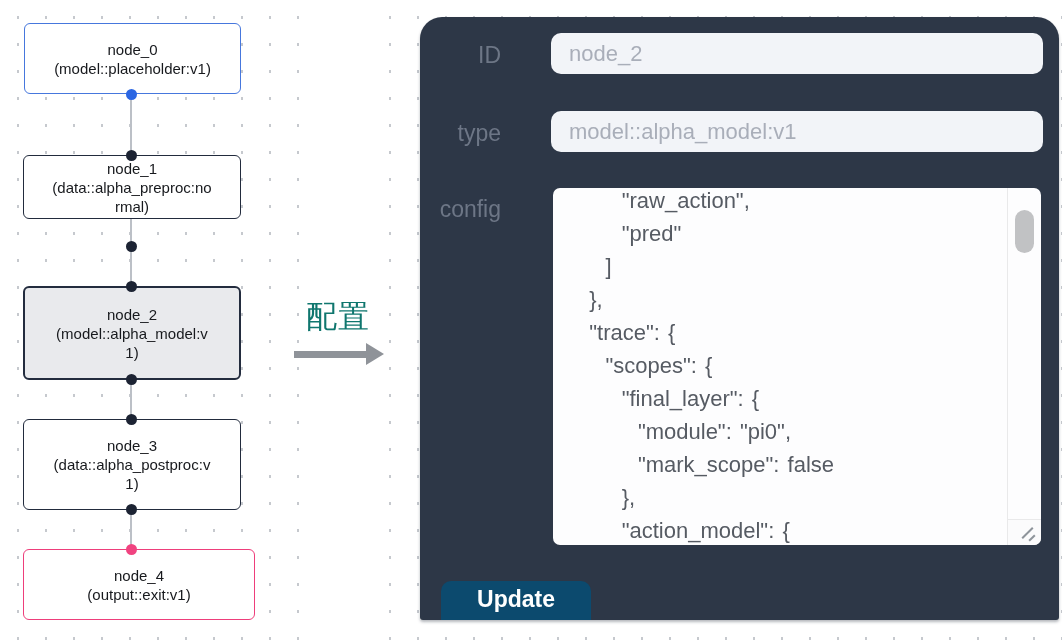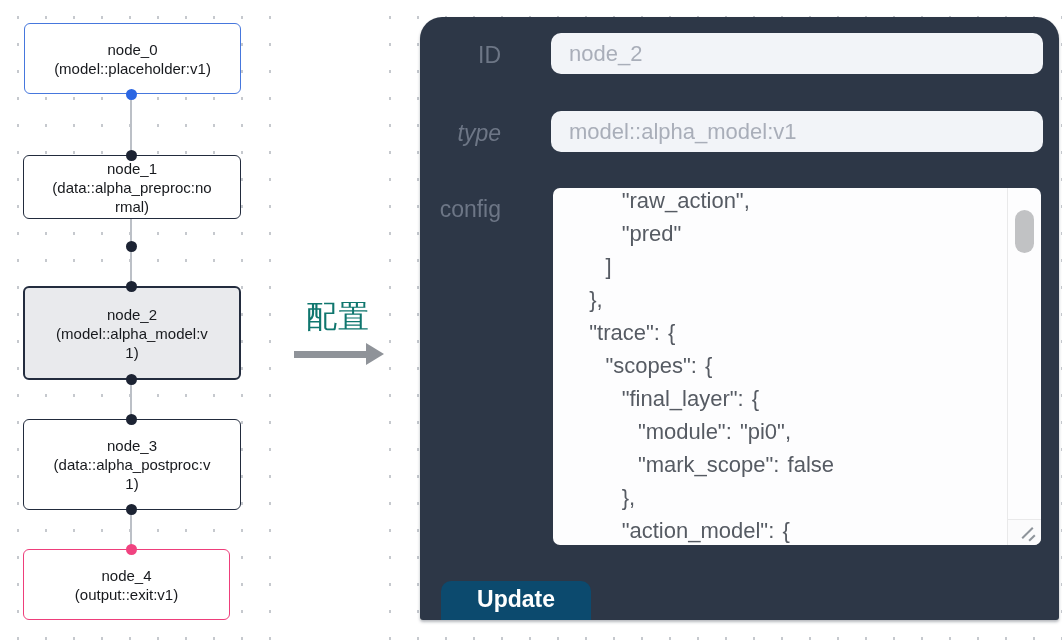--- a/index.html
+++ b/index.html
@@ -5,42 +5,42 @@
   html,body{margin:0;padding:0;background:#fff;}
   .stage{
     position:relative;width:1062px;height:643px;overflow:hidden;
     background:#ffffff;font-family:"Liberation Sans",sans-serif;
     -webkit-font-smoothing:antialiased;
   }
   
   .dots{
     position:absolute;top:0;height:643px;
     background-image:radial-gradient(circle,#c6c9ce 1.15px,rgba(0,0,0,0) 1.3px);
-    background-size:28px 27px;background-position:4px 4px;
+    background-size:28px 27px;background-position:4px 4px;padding-left:20px;
   }
   .flow-canvas{left:0;width:286px;}
   .config-canvas{left:372px;width:690px;}
   
   .edge-line{
     position:absolute;left:130px;top:94px;width:2px;height:456px;
     background:#bcc0c7;
   }
   .node{
     position:absolute;box-sizing:border-box;background:#ffffff;
     border:1.5px solid #222b3d;border-radius:6px;
     display:flex;flex-direction:column;justify-content:center;
     text-align:center;color:#17191d;font-size:15px;line-height:19px;
     padding:0 27px;word-break:break-all;
   }
   .node .nl{word-break:normal;}
   .n0{left:24px;top:23px;width:217px;height:71px;border-color:#4677dd;}
   .n1{left:23px;top:155px;width:218px;height:64px;}
   .n2{left:23px;top:286px;width:218px;height:94px;border-width:2px;border-color:#232c3e;background:#e9eaed;}
   .n3{left:23px;top:419px;width:218px;height:91px;}
-  .n4{left:23px;top:549px;width:207px;height:71px;border-color:#ee3e7b;}
+  .n4{left:23px;top:549px;width:232px;height:71px;border-color:#ee3e7b;}
   .handle{
     position:absolute;left:126px;width:11px;height:11px;border-radius:50%;
     background:#1c2333;z-index:3;
   }
   .h-blue{background:#2b66e3;}
   .h-pink{background:#f04380;}
   
   .transition{position:absolute;left:288px;top:296px;width:100px;text-align:center;}
   .transition .tl{font-size:31px;color:#0f766e;letter-spacing:1px;}
   .arrow{position:relative;height:22px;margin-top:5px;}
@@ -55,21 +55,21 @@
     position:absolute;left:23px;top:17px;width:639px;height:603px;
     background:#2d3747;border-radius:22px 22px 3px 3px;
     box-shadow:0 2px 3px rgba(40,48,62,.35);
     margin-left:25px;
   }
   .f-label{
     position:absolute;left:0;width:81px;text-align:right;
     color:#6d7686;font-size:23px;
   }
   .lbl-id{top:25px;}
-  .lbl-type{top:103px;font-style:italic;}
+  .lbl-type{top:103px;}
   .lbl-config{top:179px;}
   .f-input{
     position:absolute;left:131px;width:492px;height:41px;box-sizing:border-box;
     border:none;outline:none;border-radius:10px;background:#f2f4f8;
     color:#a9aeb9;font-size:22px;padding:0 18px;
     font-family:"Liberation Sans",sans-serif;
   }
   .in-id{top:16px;}
   .in-type{top:94px;}
   .config-box{

